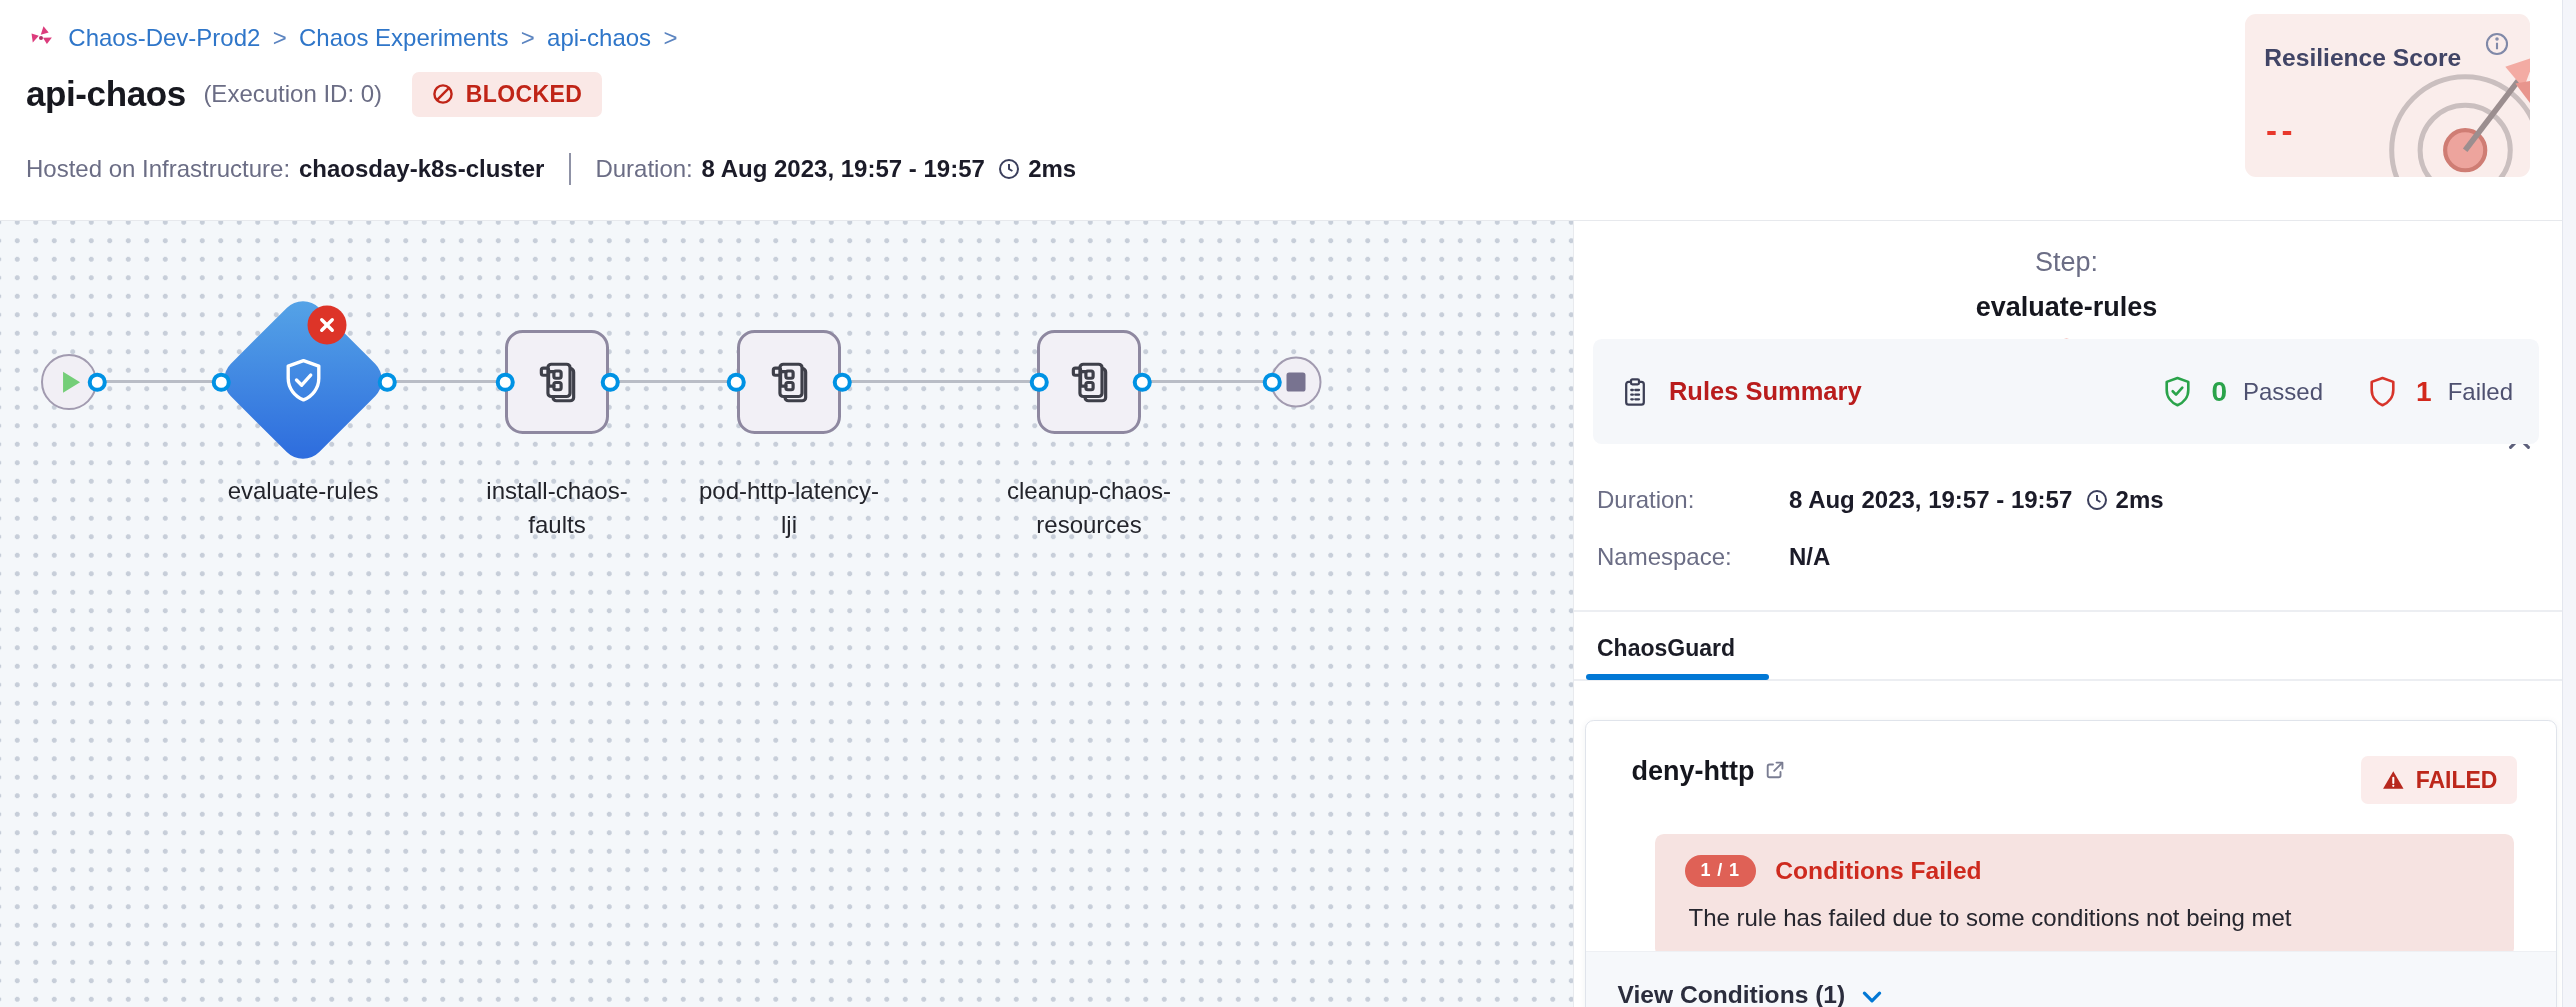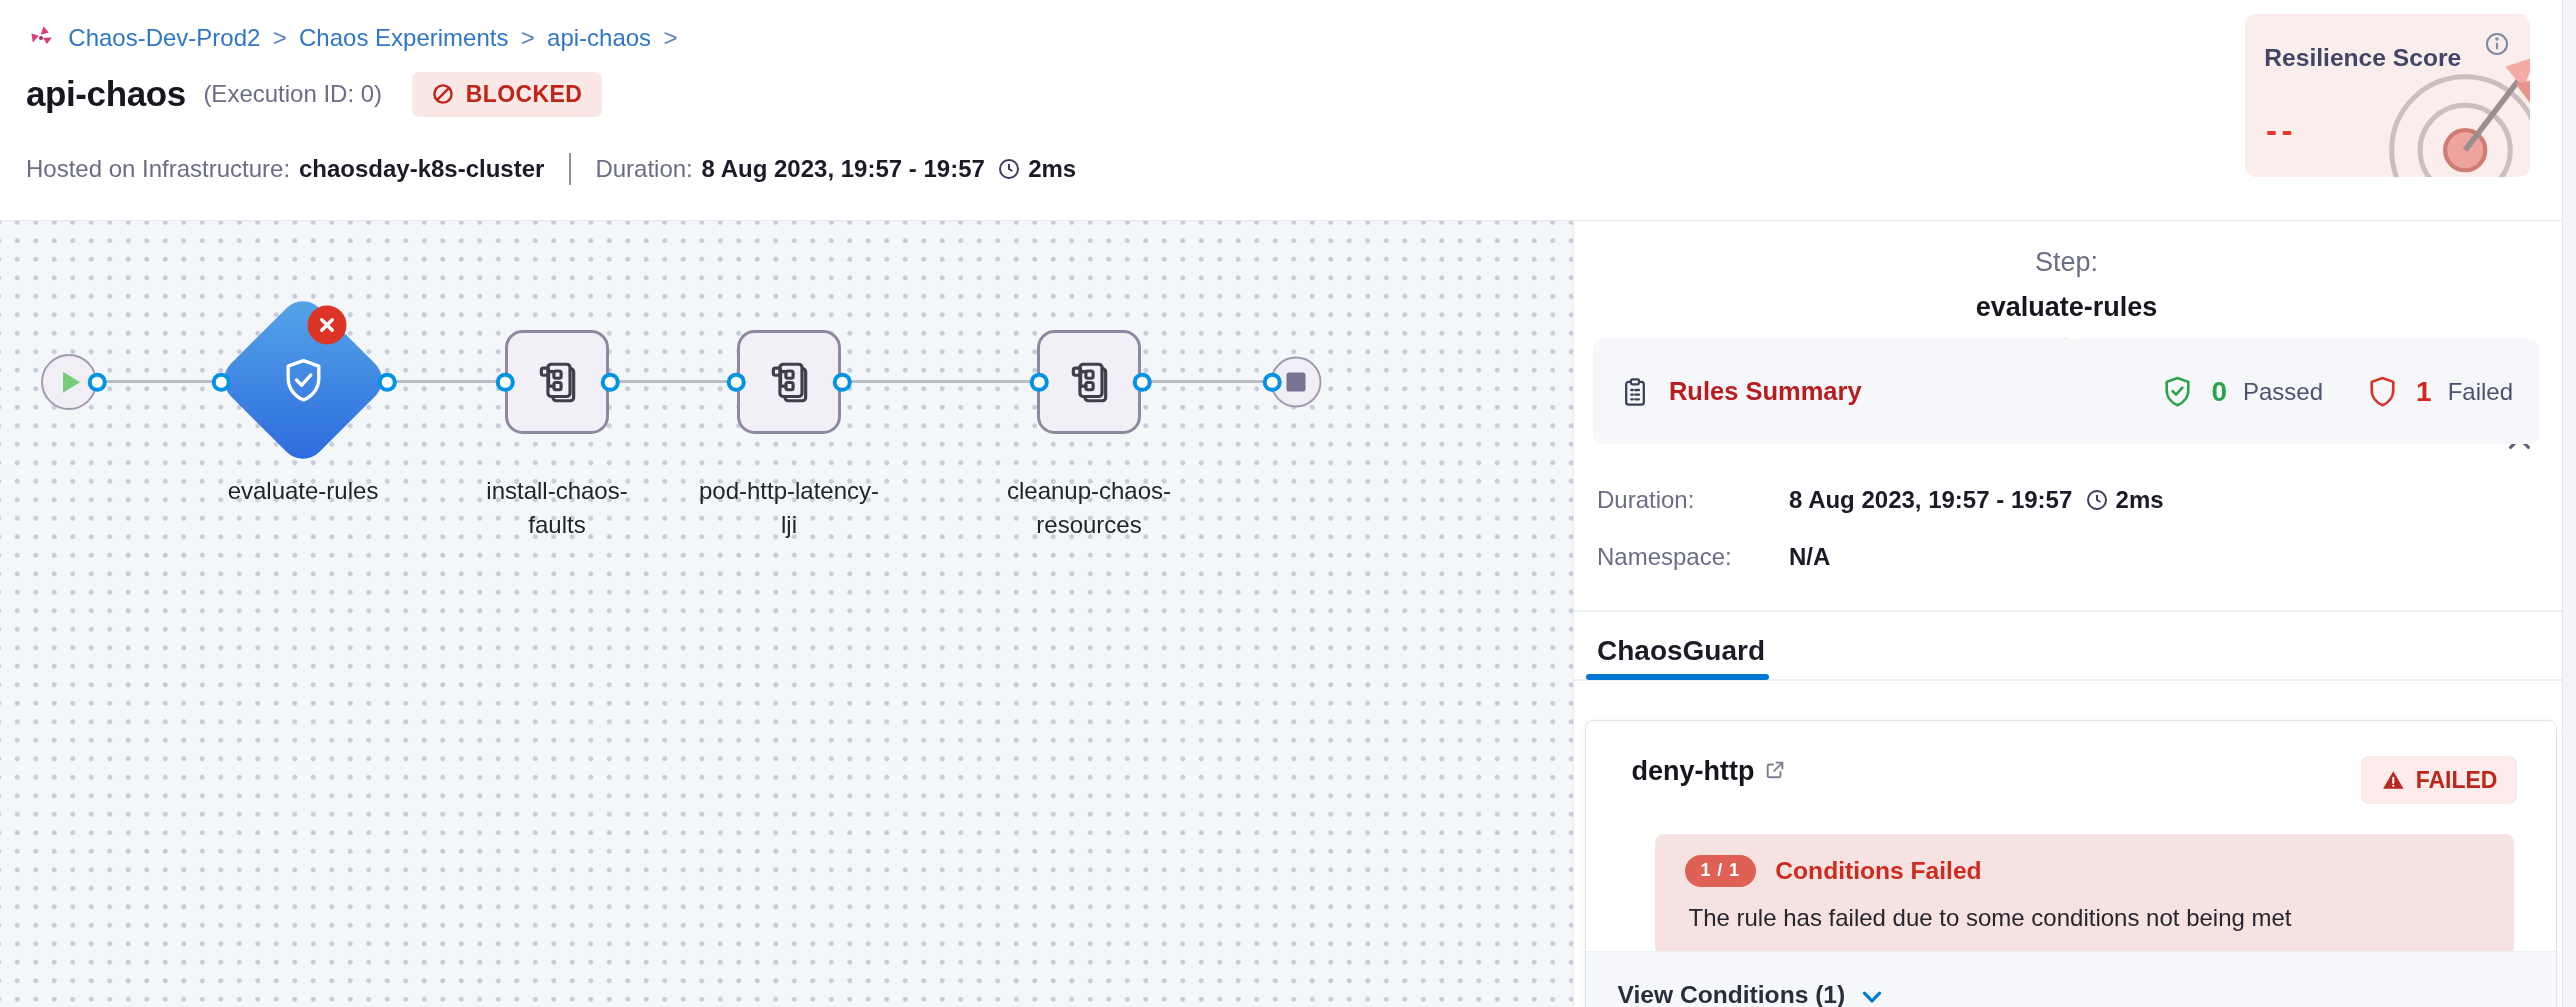--- a/index.html
+++ b/index.html
@@ -56,21 +56,21 @@
   .rules-right { margin-left:auto; display:flex; align-items:center; gap:16px; }
   .rules-count { font-size:28px; font-weight:700; }
   .rules-count.green { color:#2aa34a; }
   .rules-count.red { color:#d2281c; }
   .rules-sub { font-size:24px; color:#4e5170; margin-right:26px; }
 
   .kv-row { position:absolute; left:23px; display:flex; font-size:24px; align-items:center; }
   .kv-label { color:#6b6d85; width:192px; }
   .kv-value { color:#1b1b28; font-weight:700; display:flex; align-items:center; }
   .divider { position:absolute; left:0; right:0; height:1.8px; background:#eceef2; }
-  .tab { position:absolute; left:23px; top:414px; font-size:28px; font-weight:700; color:#1b1c26; cursor:pointer; }
+  .tab { position:absolute; left:23px; top:414px; font-size:23px; font-weight:700; color:#1b1c26; cursor:pointer; }
   .tab-underline { position:absolute; left:12.3px; top:453px; width:183px; height:6.2px; border-radius:3.5px; background:#0278d5; z-index:2; }
 
   .rule-card { position:absolute; left:10.5px; right:19.3px; top:499px; height:404px; background:#fff; border:1.8px solid #e0e4eb; border-radius:8.8px; box-shadow:0 1.8px 7px rgba(40,48,70,.06); overflow:hidden; }
   .rule-head { display:flex; align-items:flex-start; padding:35px 39px 0 46px; }
   .rule-name-wrap { display:flex; align-items:flex-start; gap:8.8px; }
   .rule-name { font-size:27px; font-weight:700; color:#15161d; }
   .rule-failed-badge { margin-left:auto; background:#fbeceb; border-radius:7px; padding:10.5px 19.3px; display:flex; align-items:center; gap:10.5px; color:#bd271b; font-weight:700; font-size:23px; }
   .rule-alert { margin:30px 42px 0 69px; background:#f6e3e1; border-radius:8.8px; padding:21px 30px 24.6px 30px; }
   .alert-top { display:flex; align-items:center; gap:19.3px; }
   .cond-pill { background:#df6156; color:#fff; border-radius:878px; padding:5.3px 16px; font-size:18px; font-weight:700; letter-spacing:0.9px; }

